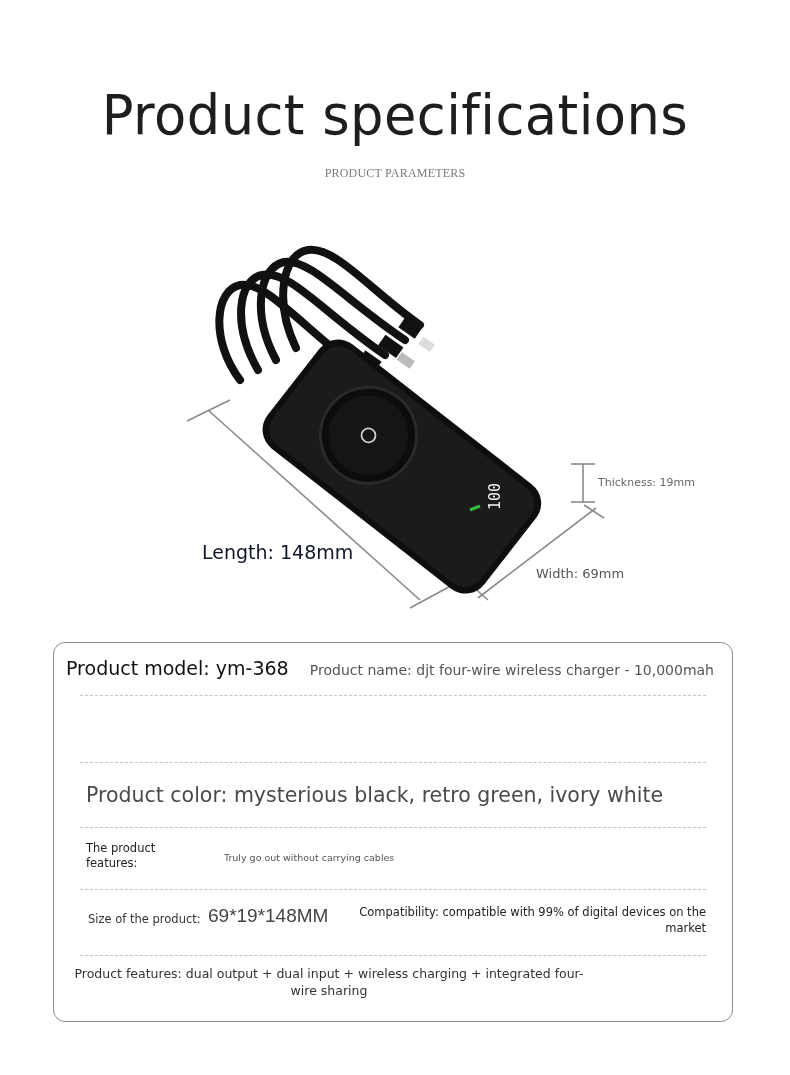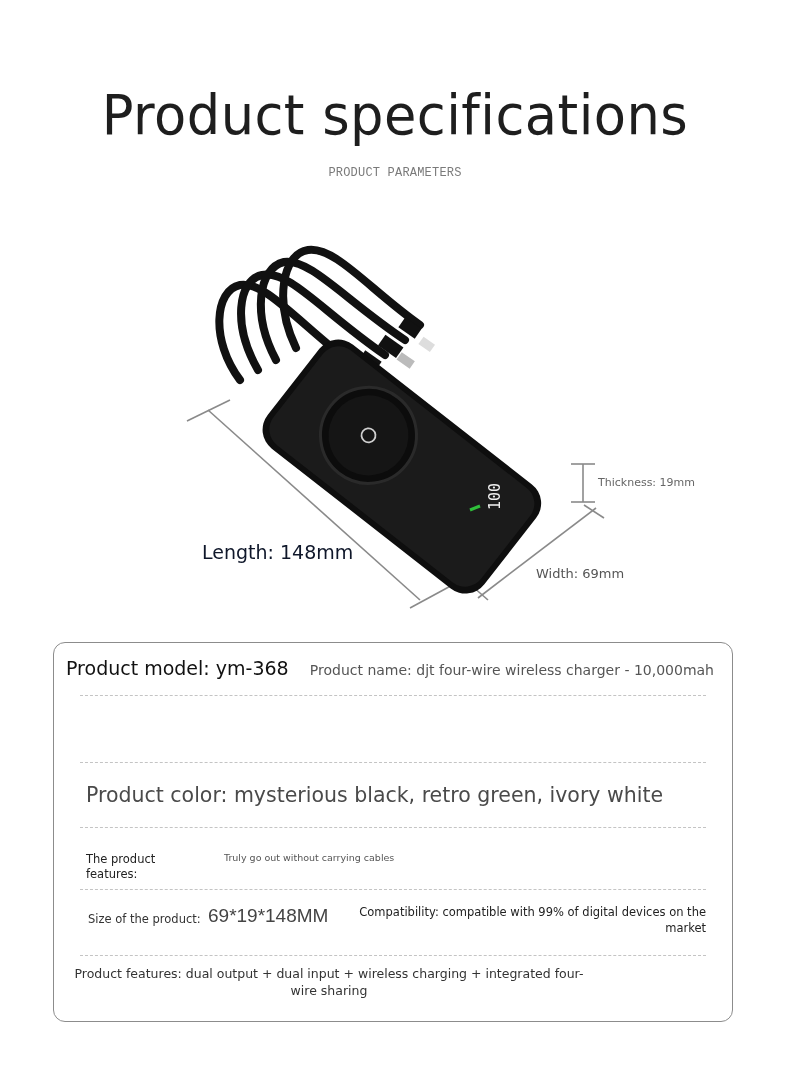--- a/index.html
+++ b/index.html
@@ -8,21 +8,21 @@
 
   .title {
     position: absolute; left: 0; width: 790px; top: 82px; text-align: center;
     font-size: 56px; font-weight: 400; color: #1e1e1e; letter-spacing: 0.5px;
     font-family: "DejaVu Sans", sans-serif;
     transform: scaleX(0.94);
   }
   .subtitle {
     position: absolute; left: 0; width: 790px; top: 166px; text-align: center;
     font-size: 12px; color: #7a7a7a; letter-spacing: 0.2px;
-    font-family: Liberation Mono, monospace;
+    font-family: Liberation Serif, serif;
   }
 
   .product-figure { position: absolute; left: 0; top: 230px; width: 790px; height: 400px; }
   .dim-label { position: absolute; color: #666; font-family: "DejaVu Sans", sans-serif; white-space: nowrap; }
   .dim-length { left: 202px; top: 297px; font-size: 19px; color: #0f172a; margin-top: 14px; }
   .dim-width { left: 536px; top: 336px; font-size: 13px; color: #555; }
   .dim-thick { left: 598px; top: 246px; font-size: 11px; color: #666; }
 
   .spec-card {
     position: absolute; left: 53px; top: 642px; width: 680px; height: 380px;
@@ -31,21 +31,21 @@
   .divider {
     position: absolute; left: 26px; right: 26px; height: 0;
     border-top: 1.5px dashed #c4c4c4;
   }
   .t { position: absolute; white-space: nowrap; font-family: "DejaVu Sans", sans-serif; }
 
   .model { left: 12px; top: 14px; font-size: 19px; color: #111; }
   .pname { right: 18px; top: 19px; font-size: 14px; color: #555; padding-left: 33px; }
   .cell { left: 34px; top: 73px; font-size: 21px; color: #111; }
   .color { left: 32px; top: 140px; font-size: 20.5px; color: #4a4a4a; }
-  .feat-label { left: 32px; top: 198px; font-size: 11.5px; color: #222; line-height: 15px; margin-top: 11px; }
+  .feat-label { left: 32px; top: 198px; font-size: 11.5px; color: #222; line-height: 15px; }
   .feat-val { left: 170px; top: 209px; font-size: 9.5px; color: #555; }
   .craft { right: 26px; top: 199px; font-size: 11px; color: #222; text-align: right; line-height: 15px; width: 280px; white-space: normal; }
   .size-label { left: 34px; top: 269px; font-size: 11.5px; color: #333; }
   .size-val { left: 154px; top: 262px; font-size: 19px; color: #444; font-family: Liberation Sans, sans-serif; }
   .compat { right: 26px; top: 261px; font-size: 11.5px; color: #222; text-align: right; line-height: 16px; width: 360px; white-space: normal; }
   .features { left: 12px; top: 322px; width: 526px; font-size: 12.5px; color: #333; text-align: center; line-height: 17px; white-space: normal; }
 </style>
 </head>
 <body>
 

